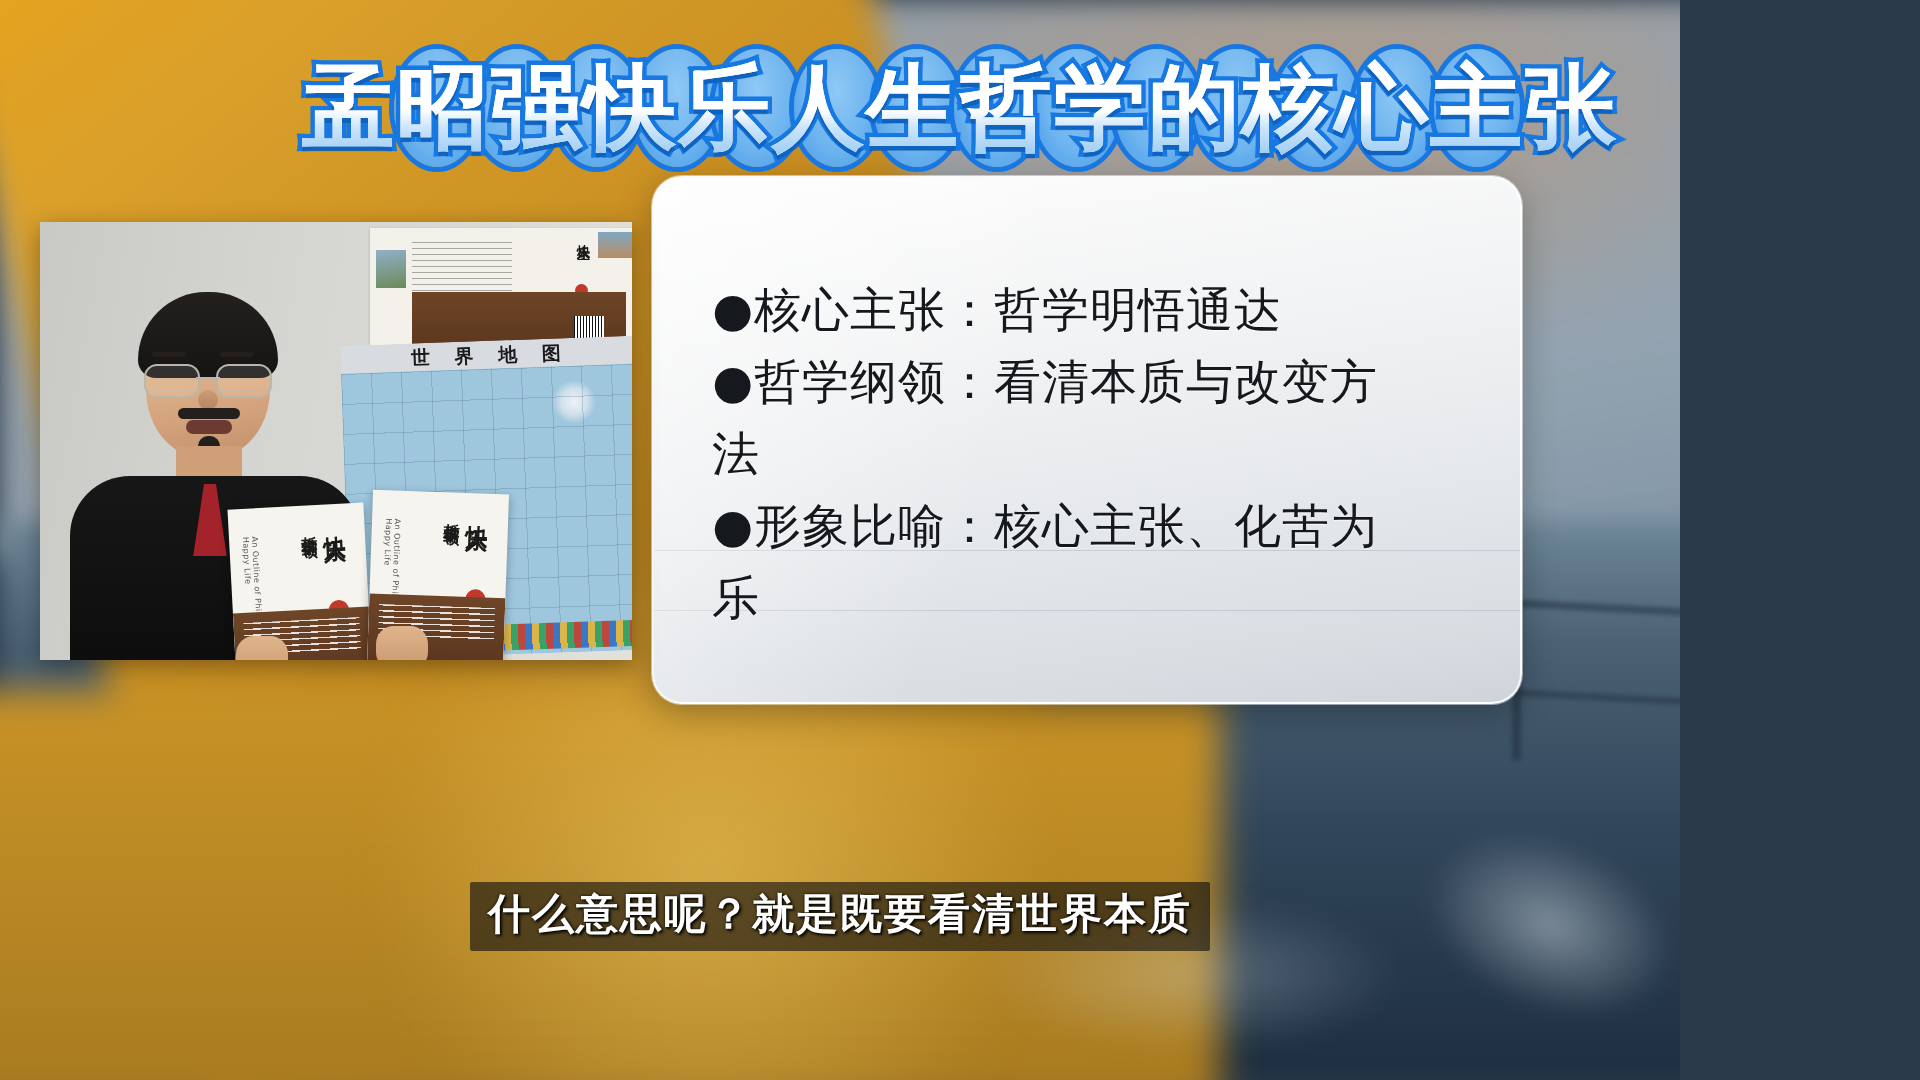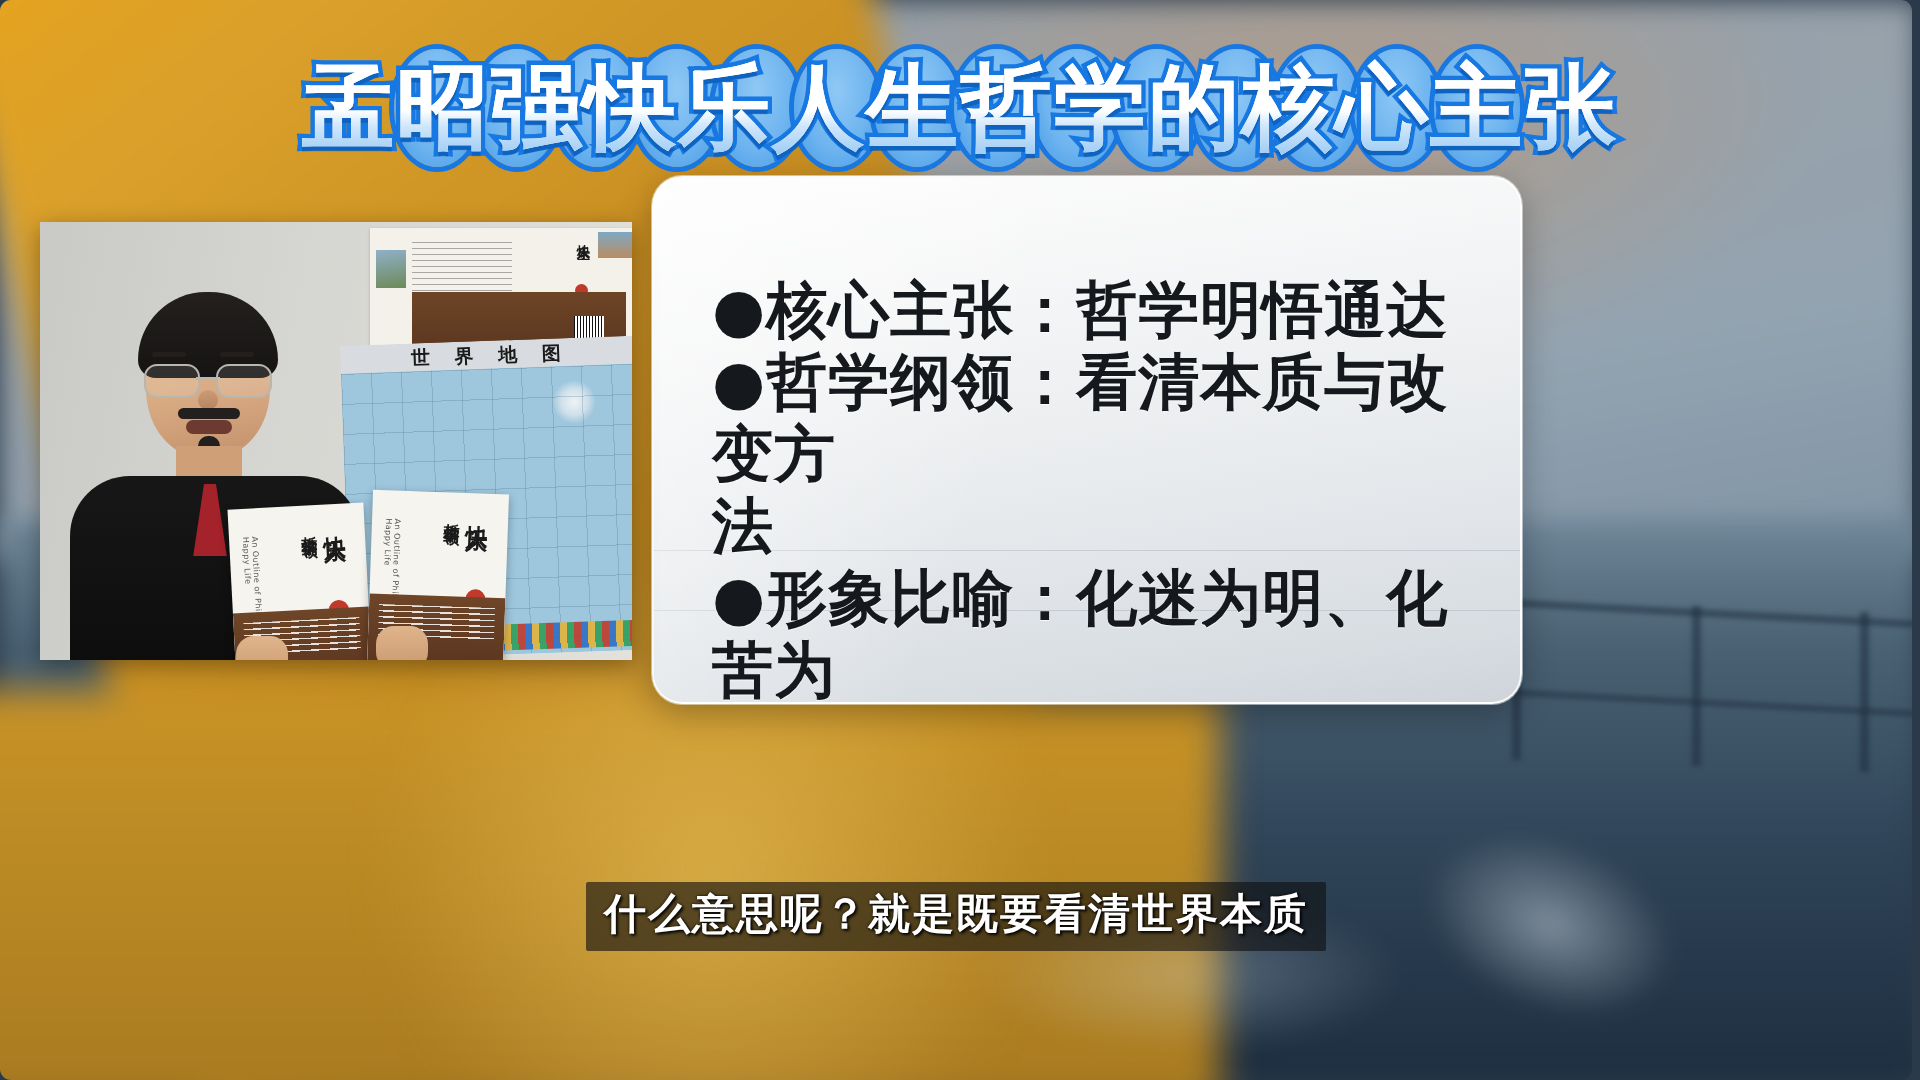--- a/index.html
+++ b/index.html
@@ -1,21 +1,21 @@
 <!DOCTYPE html>
 <html><head>
 <meta charset="utf-8">
 <style>
   html,body{margin:0;padding:0;}
   body{
     width:1920px;height:1080px;overflow:hidden;position:relative;
     font-family:"DejaVu Sans","Liberation Sans",sans-serif;
     background:#2b3a4a;
   }
-  #stage{position:absolute;inset:0;width:1912px;height:1080px;overflow:hidden;border-radius:11px;}
+  #stage{position:absolute;inset:0;width:1680px;height:1080px;overflow:hidden;}
 
   
   .bg{position:absolute;inset:0;}
   .bg-sky{
     position:absolute;left:0;top:0;width:1920px;height:560px;
     background:
       radial-gradient(ellipse 700px 360px at 1320px 120px, rgba(196,150,110,.55), rgba(196,150,110,0) 70%),
       radial-gradient(ellipse 520px 300px at 1700px 60px, rgba(150,160,170,.5), rgba(150,160,170,0) 72%),
       linear-gradient(170deg,#8e9aa4 0%,#98a2ab 35%,#93a3b0 70%,#7f94a6 100%);
     filter:blur(14px);
@@ -209,22 +209,22 @@
     background:linear-gradient(110deg,rgba(255,255,255,.55) 0%,rgba(255,255,255,0) 42%);
     pointer-events:none;
   }
   .board-seam{
     position:absolute;left:0;width:100%;height:1px;background:rgba(120,130,140,.25);
   }
   .board-body{
     position:absolute;left:58px;right:34px;top:96px;z-index:2;
   }
   .bline{
-    display:block;color:#15181c;font-size:61px;line-height:72px;
-    letter-spacing:1px;font-weight:700;
+    display:block;color:#15181c;font-size:47px;line-height:72px;
+    letter-spacing:1px;font-weight:400;
     text-shadow:0 1px 1px rgba(255,255,255,.8);
     white-space:pre-wrap;
   }
 
   
   .subtitle{
     position:absolute;left:50%;transform:translateX(-50%);
     top:882px;z-index:50;
     background:rgba(14,14,16,.62);
     padding:4px 18px 9px;
@@ -338,21 +338,21 @@
     <div class="ph-hand h2"></div>
   </div>
 
   <div class="board">
     <div class="board-seam" style="top:372px;"></div>
     <div class="board-seam" style="top:432px;"></div>
     <div class="board-body">
       <span class="bline">●核心主张：哲学明悟通达</span>
       <span class="bline">●哲学纲领：看清本质与改变方</span>
       <span class="bline">法</span>
-      <span class="bline">●形象比喻：化迷为明、化苦为</span>
+      <span class="bline">●形象比喻：核心主张、化苦为</span>
       <span class="bline">乐</span>
     </div>
     <div class="board-sheen"></div>
   </div>
 
   <div class="subtitle">
     <span>什么意思呢？就是既要看清世界本质</span>
   </div>
 
 </div>

